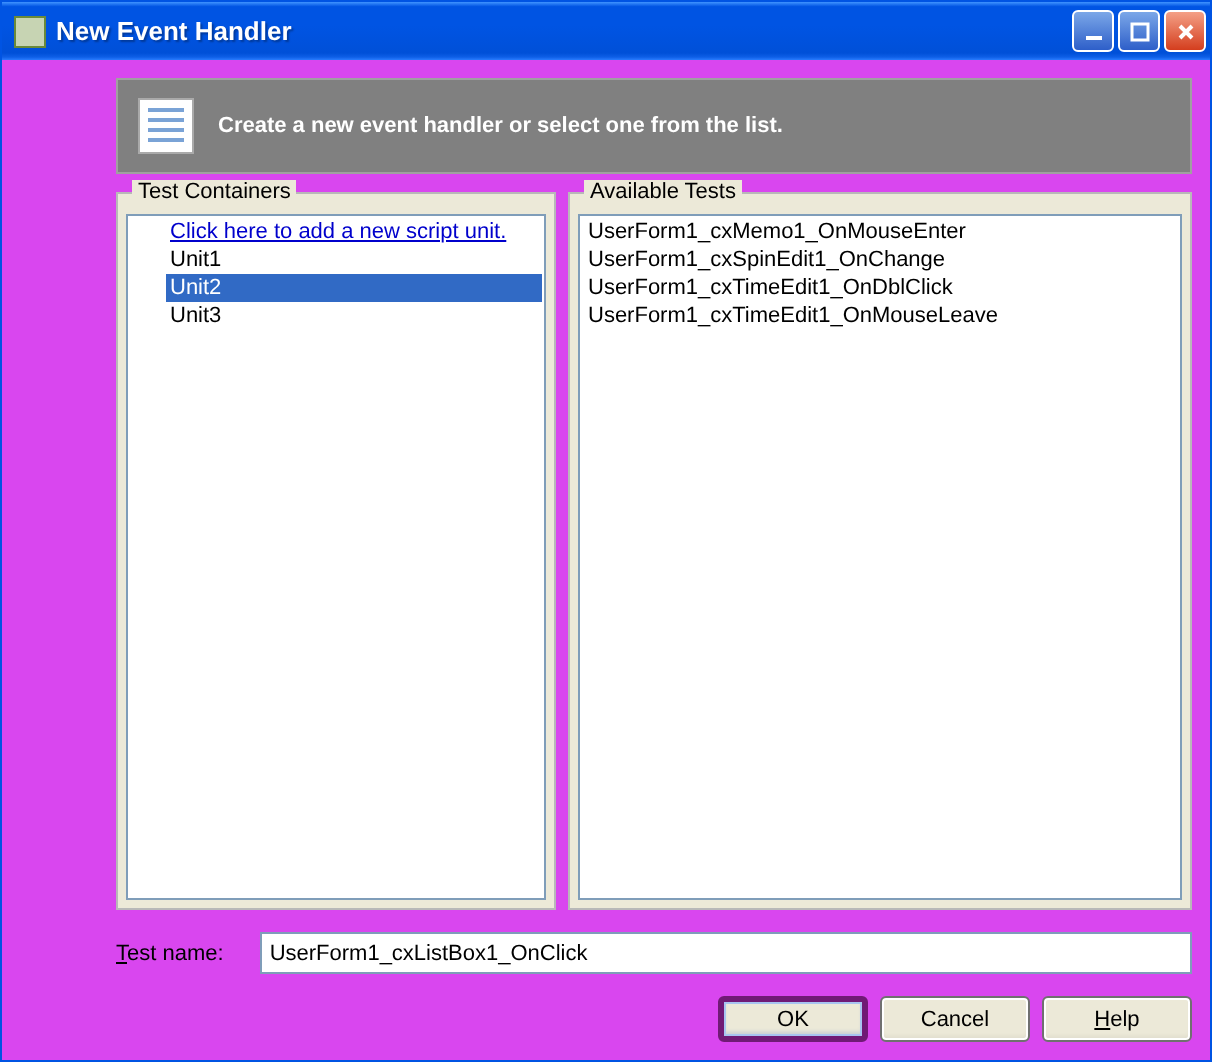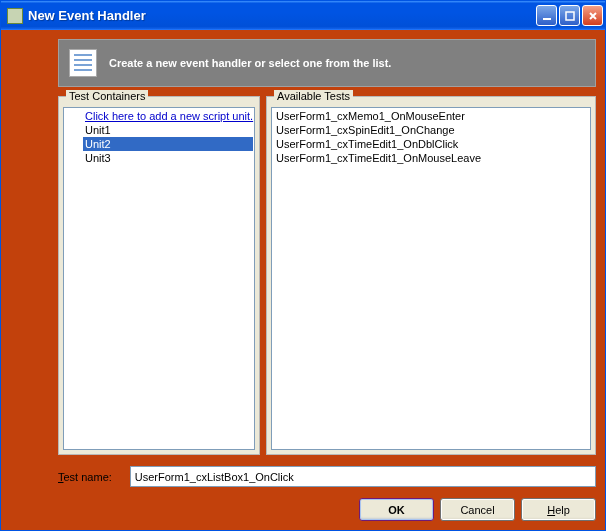--- a/index.html
+++ b/index.html
@@ -9,21 +9,21 @@
     font-size: 11px;
     background: #ece9d8;
     overflow: hidden;
   }
   .window {
     width: 606px;
     height: 531px;
     display: flex;
     flex-direction: column;
     border: 1px solid #0054e3;
-    background: #c2410c;
+    background: #d946ef;
   }
   .titlebar {
     height: 29px;
     background: linear-gradient(to bottom, #3f93ff 0%, #0054e3 8%, #0054e3 40%, #0050d8 88%, #0e5fe7 95%, #2a7cff 100%);
     display: flex;
     align-items: center;
     padding: 0 2px 0 6px;
     color: #fff;
   }
   .titlebar .app-icon {
@@ -112,21 +112,21 @@
     background: #ece9d8;
   }
   .group .legend {
     position: absolute;
     top: -7px;
     left: 7px;
     background: #ece9d8;
     padding: 0 3px;
     color: #000;
   }
-  .group.left { width: 202px; }
+  .group.left { width: 220px; }
   .group.right { flex: 1; }
   .listbox {
     flex: 1;
     background: #fff;
     border: 1px solid #7f9db9;
     overflow: auto;
     padding: 1px;
   }
   .tree-root { padding: 0; }
   .tree-toggle {
@@ -198,23 +198,22 @@
     border-radius: 3px;
     box-shadow: inset 0 0 0 1px #fff, inset 0 -2px 2px rgba(0,0,0,0.05);
     font-family: Tahoma, sans-serif;
     font-size: 11px;
     display: flex;
     align-items: center;
     justify-content: center;
     cursor: pointer;
   }
   .btn.default {
-    border: 1px solid #701a75;
+    border: 3px solid #701a75;
     box-shadow: inset 0 0 0 1px #a8c4f0, inset 0 -2px 2px rgba(50,100,200,0.2);
-    font-weight: bold;
   }
   .ul { text-decoration: underline; }
 </style>
 </head>
 <body>
 
 <div class="window">
 
   <div class="titlebar">
     <div class="app-icon"></div>

